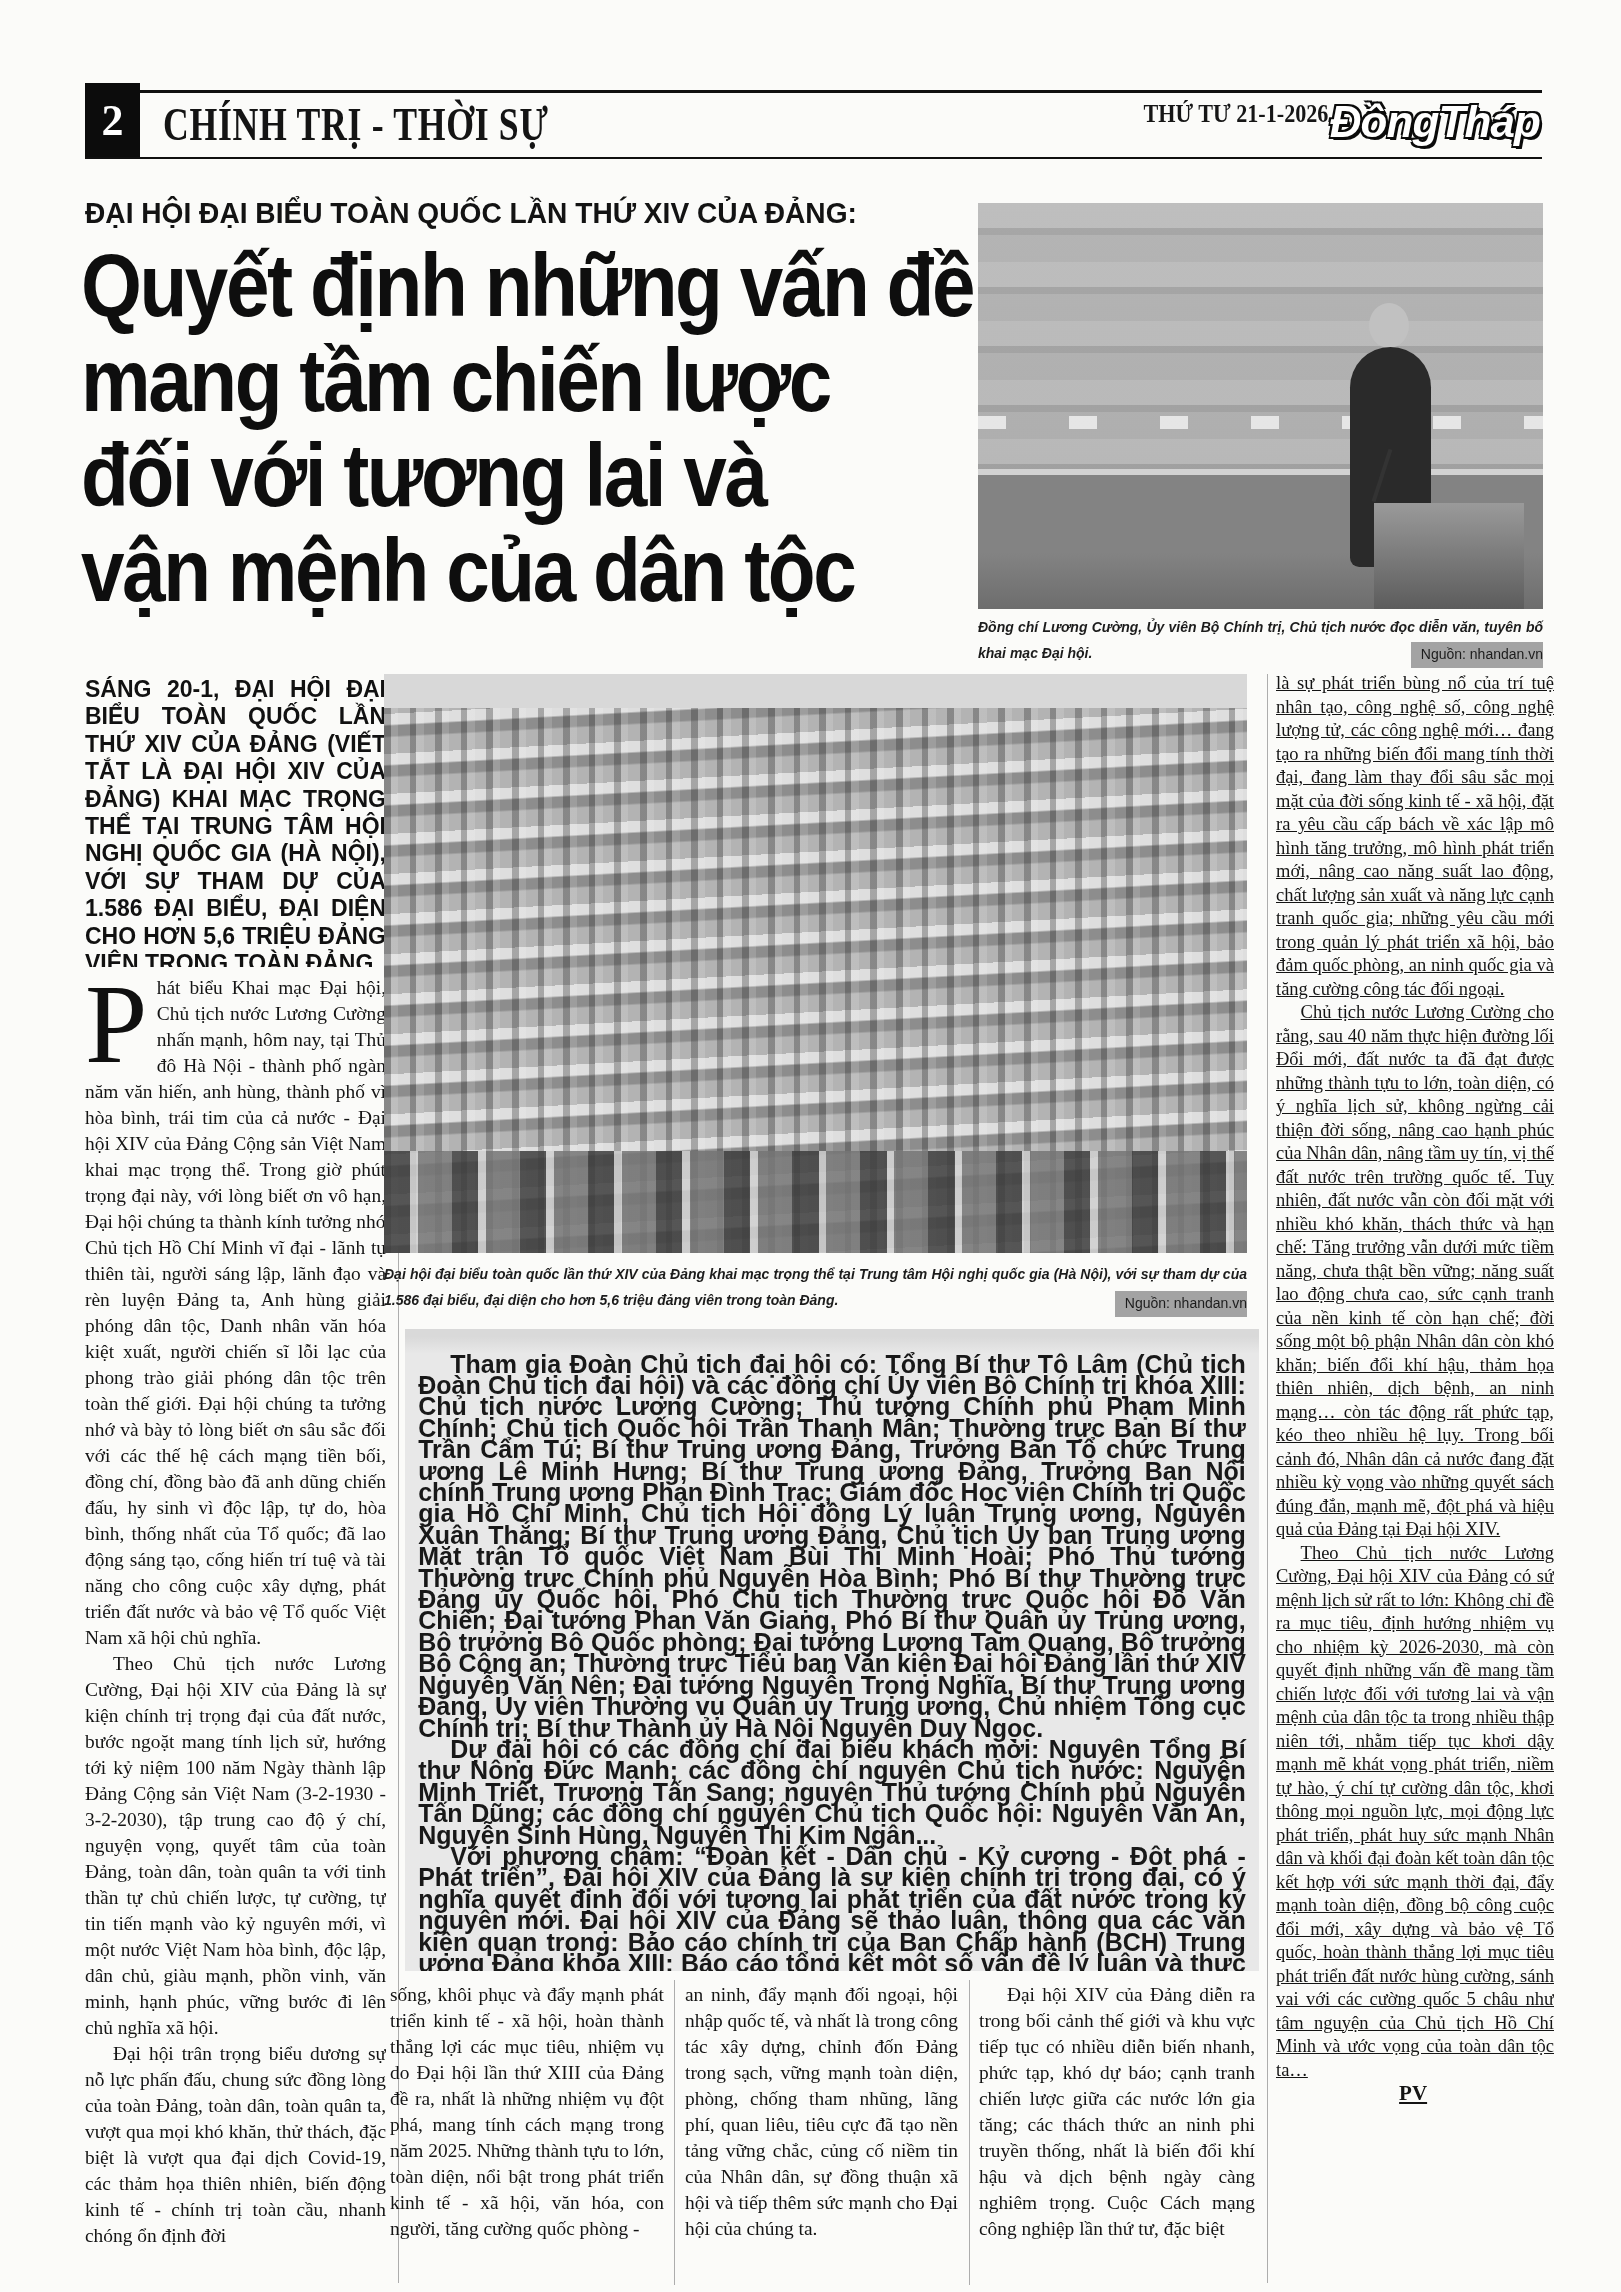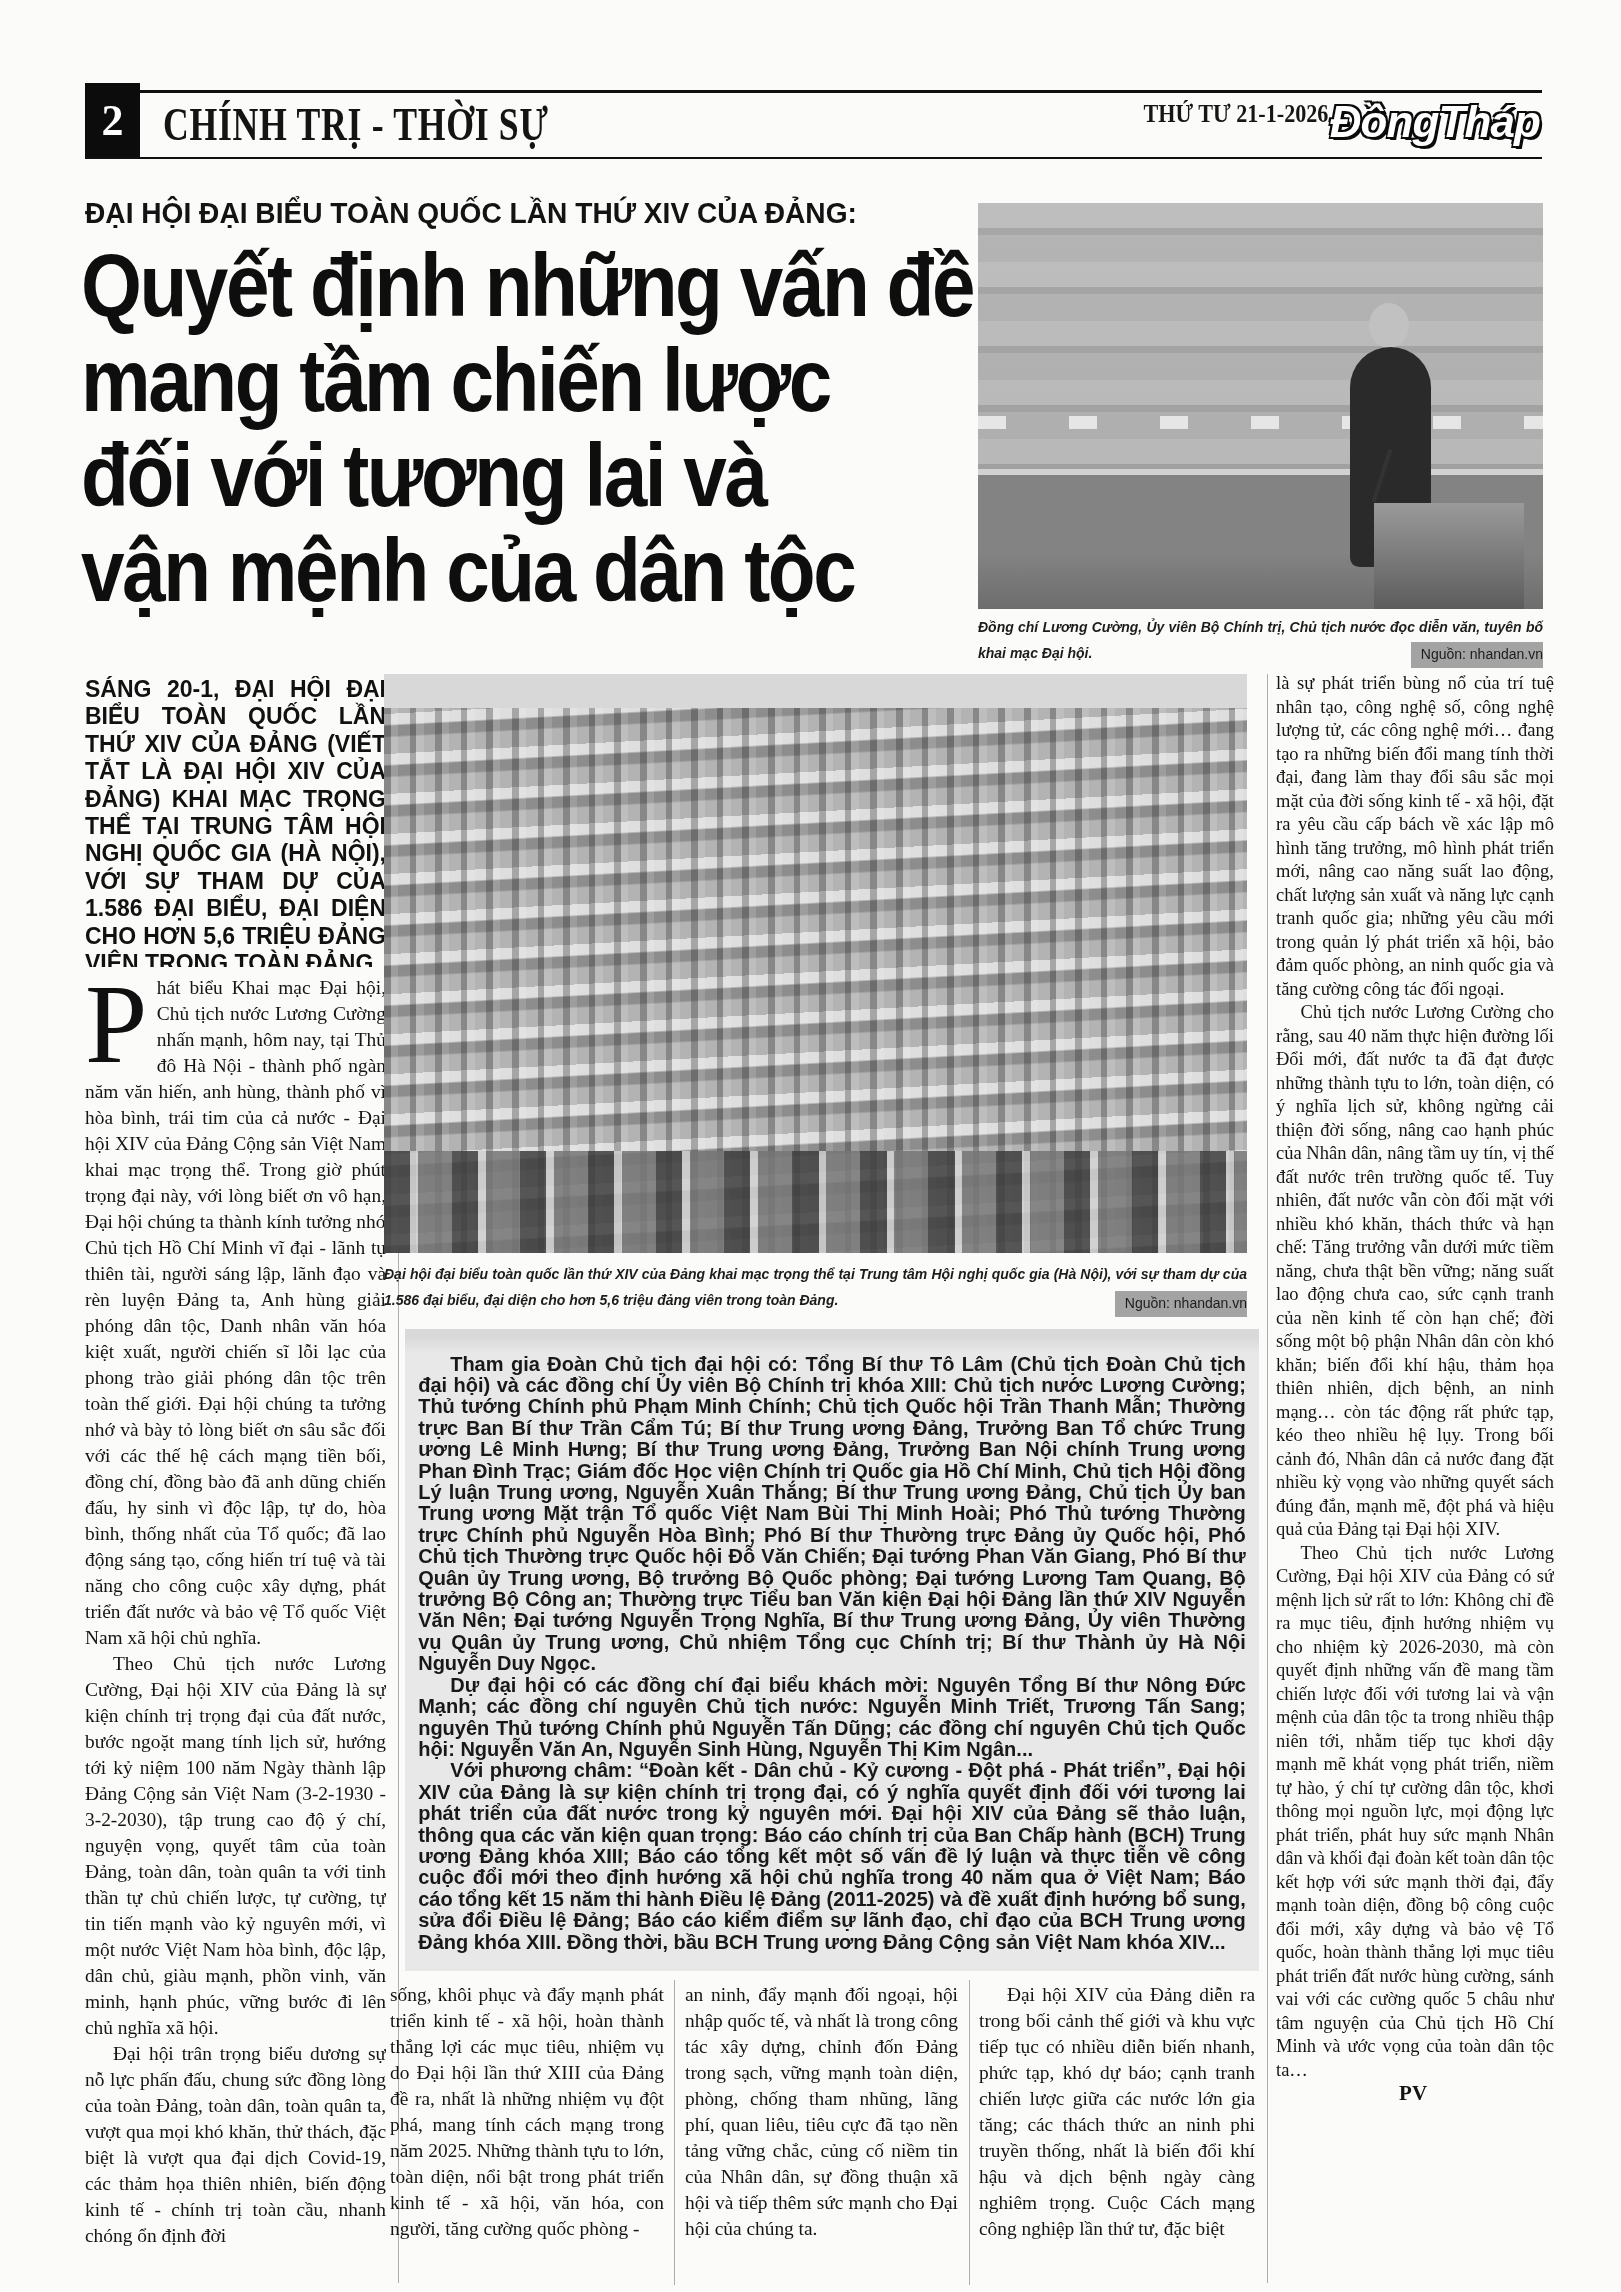--- a/index.html
+++ b/index.html
@@ -79,30 +79,30 @@
   .bodytext p.ind{text-indent:28px;}
   .leftcol{position:absolute; left:85px; top:975px; width:301px; height:1306px; overflow:hidden;}
   .dropcap{
     float:left; font-family:"Liberation Serif", serif; font-size:112px; line-height:87px;
     padding:5.7px 9.5px 0 0; font-weight:normal; color:#101010;
   }
   .graybox{
     position:absolute; left:405px; top:1329px; width:854px; height:642px; overflow:hidden;
     background:linear-gradient(180deg,#d9d9d9 0 7.6px,#e8e8e8 24.6px,#e8e8e8 100%);
     box-sizing:border-box; padding:24.6px 13.2px 9.5px 13.2px;
-    font-family:"Liberation Sans", sans-serif; font-weight:bold; font-size:20px; line-height:21.4px;
+    font-family:"Liberation Sans", sans-serif; font-weight:bold; font-size:25px; line-height:21.4px;
     text-align:justify; color:#181818;
   }
   .graybox p{margin:0; text-indent:32px;}
   .bcol{position:absolute; top:1982px; height:307px; overflow:hidden;}
   .bcol2{left:390px; width:274px;}
   .bcol3{left:685px; width:273px;}
   .bcol4{left:979px; width:276px;}
   .rightcol{position:absolute; left:1276px; top:672px; width:278px; height:1590px; overflow:hidden;
-    font-size:18.5px; line-height:23.5px;}
+    font-size:18.5px; line-height:23.5px;text-decoration:underline;}
   .rightcol p.ind{text-indent:24.6px;}
   .byline{text-align:center; font-weight:bold; font-family:"Liberation Serif", serif; font-size:21px; padding-right:3.8px; margin-top:3.8px;}
 </style>
 </head>
 <body>
 
 <div class="page">
 
   <div class="hdr-rule-top"></div>
   <div class="hdr-rule-bottom"></div>

